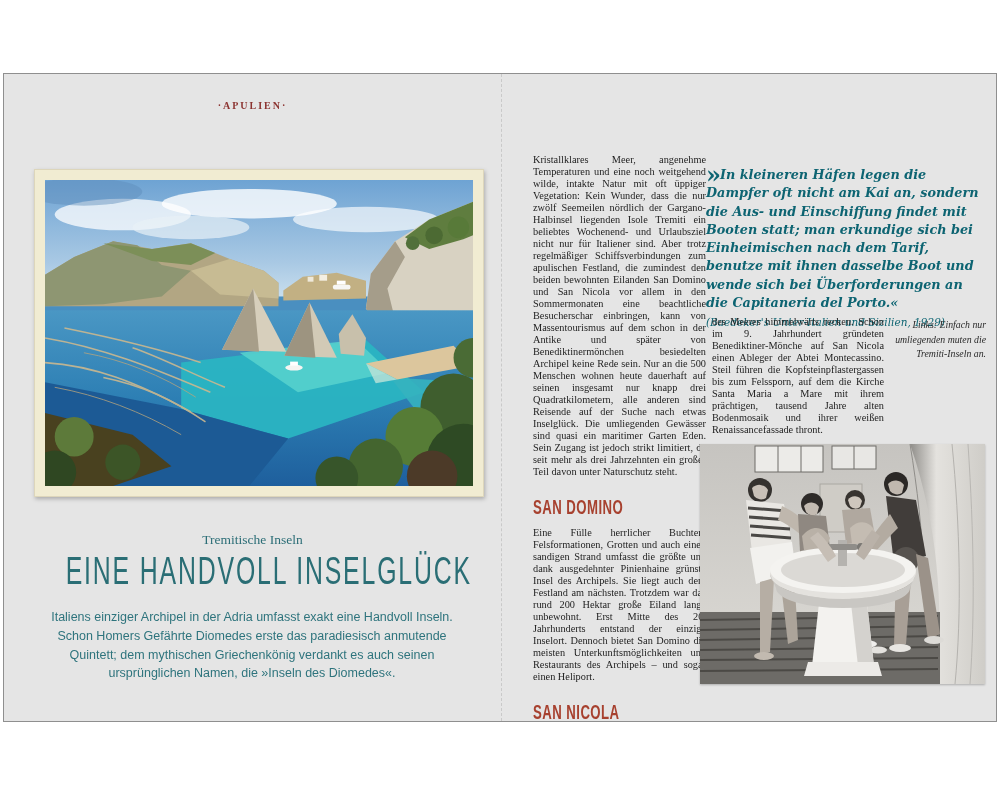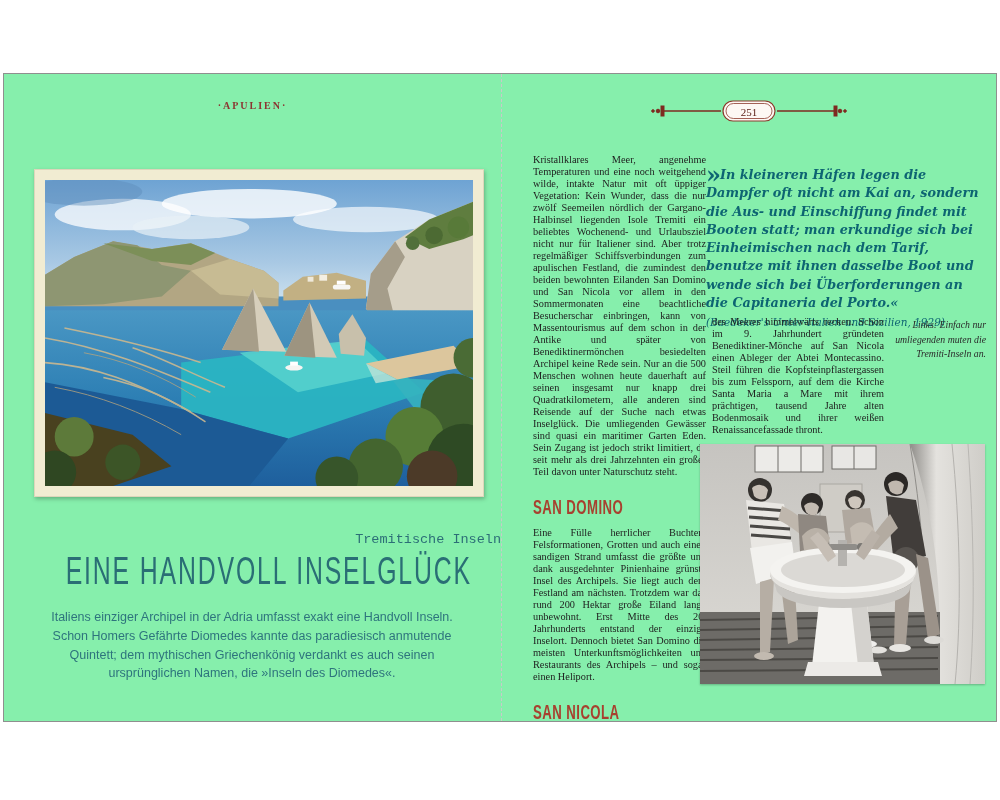--- a/index.html
+++ b/index.html
@@ -1,35 +1,35 @@
 <!DOCTYPE html>
 <html lang="de"><head>
 <meta charset="utf-8">
 <style>
   html,body{margin:0;padding:0;background:#ffffff;}
   body{width:1000px;height:800px;position:relative;font-family:"Liberation Serif",serif;
        -webkit-font-smoothing:antialiased;}
   .spread{position:absolute;left:3px;top:73px;width:992px;height:647px;
-          border:1px solid #8f8f8f;background:#86efac;}
+          border:1px solid #8f8f8f;background:#e5e5e5;}
   .fold{position:absolute;left:497px;top:0;width:0;height:100%;
         border-left:1px dashed #c9c9c9;}
   .page{position:absolute;top:0;height:100%;}
   .page-left{left:0;width:497px;}
   .page-right{left:498px;width:494px;}
 
   
   .running-head{position:absolute;top:26px;left:0;width:100%;text-align:center;
     font-family:"Liberation Serif",serif;font-size:10px;letter-spacing:2px;
     color:#8c3431;font-weight:bold;}
   .photo-frame{position:absolute;left:30px;top:95px;width:428px;height:306px;
     background:#f1ecd2;padding:10px;box-shadow:1px 2px 4px rgba(0,0,0,.25);
     border:1px solid #ddd6bb;}
   .photo-frame svg{display:block;width:428px;height:306px;}
-  .kicker{position:absolute;top:458px;left:0;width:100%;text-align:right;
-    font-family:Liberation Mono, monospace;font-size:13.5px;color:#2c6e77;}
+  .kicker{position:absolute;top:458px;left:0;width:100%;text-align:center;
+    font-family:Liberation Serif, serif;font-size:13.5px;color:#2c6e77;}
   .big-title{position:absolute;top:482px;left:16px;width:100%;text-align:center;}
   .big-title span{display:inline-block;font-family:"Liberation Sans",sans-serif;
     font-size:27px;font-weight:400;letter-spacing:2px;color:#2a6e75;
     transform:scale(.92,1.45);transform-origin:center center;white-space:nowrap;}
   .intro{position:absolute;top:534px;left:38px;width:420px;text-align:center;
     font-family:"Liberation Sans",sans-serif;font-size:12.5px;line-height:1.5;
     color:#2e747d;}
 
   
   .pagenum-orn{position:absolute;top:24px;left:0;width:100%;display:flex;
@@ -158,42 +158,25 @@
         </g>
       </svg>
     </div>
 
     <div class="kicker">Tremitische Inseln</div>
 
     <div class="big-title">
       <span>EINE HANDVOLL INSELGLÜCK</span>
     </div>
 
-    <div class="intro">Italiens einziger Archipel in der Adria umfasst exakt eine Handvoll Inseln. Schon Homers Gefährte Diomedes kannte das paradiesisch anmutende Quintett; dem mythischen Griechenkönig verdankt es auch seinen ursprünglichen Namen, die »Inseln des Diomedes«.</div>
+    <div class="intro">Italiens einziger Archipel in der Adria umfasst exakt eine Handvoll Inseln. Schon Homers Gefährte Diomedes erste das paradiesisch anmutende Quintett; dem mythischen Griechenkönig verdankt es auch seinen ursprünglichen Namen, die »Inseln des Diomedes«.</div>
   </div>
 
   <div class="page page-right">
 
-    <div class="pagenum-orn">
-      <svg width="200" height="26" viewBox="0 0 200 26">
-        <g stroke="#7e2a20" fill="#7e2a20">
-          <circle cx="4" cy="13" r="1.3"></circle>
-            <circle cx="9" cy="13" r="1.8"></circle>
-          <rect x="12" y="8" width="3" height="10"></rect>
-          <line x1="15" y1="13" x2="72" y2="13" stroke-width="1.6"></line>
-          <line x1="128" y1="13" x2="185" y2="13" stroke-width="1.6"></line>
-          <rect x="185" y="8" width="3" height="10"></rect>
-          <circle cx="191" cy="13" r="1.8"></circle>
-            <circle cx="196" cy="13" r="1.3"></circle>
-        </g>
-        <rect x="74" y="3" width="52" height="20" rx="10" fill="#fdf8f4" stroke="#8c3a2d" stroke-width="1.2"></rect>
-        <rect x="77" y="5.5" width="46" height="15" rx="7.5" fill="none" stroke="#8c3a2d" stroke-width=".8"></rect>
-        <text class="pnum-text" x="100" y="17.5" text-anchor="middle" font-size="11" fill="#5d2018">251</text>
-      </svg>
-    </div>
 
     <div class="col1">
       <p class="bodytext">Kristallklares Meer, angenehme Temperaturen und eine noch weitgehend wilde, intakte Natur mit oft üppiger Vegetation: Kein Wunder, dass die nur zwölf Seemeilen nördlich der Gargano-Halbinsel liegenden Isole Tremiti ein beliebtes Wochenend- und Urlaubsziel nicht nur für Italiener sind. Aber trotz regelmäßiger Schiffsverbindungen zum apulischen Festland, die zumindest den beiden bewohnten Eilanden San Domino und San Nicola vor allem in den Sommermonaten eine beachtliche Besucherschar einbringen, kann von Massentourismus auf dem schon in der Antike und später von Benediktinermönchen besiedelten Archipel keine Rede sein. Nur an die 500 Menschen wohnen heute dauerhaft auf seinen insgesamt nur knapp drei Quadratkilometern, alle anderen sind Reisende auf der Suche nach etwas Inselglück. Die umliegenden Gewässer sind quasi ein maritimer Garten Eden. Sein Zugang ist jedoch strikt limitiert, da seit mehr als drei Jahrzehnten ein großer Teil davon unter Naturschutz steht.</p>
       <div class="redhead">
         <span>SAN DOMINO</span>
       </div>
       <p class="bodytext">Eine Fülle herrlicher Buchten, Felsformationen, Grotten und auch einen sandigen Strand umfasst die größte und dank ausgedehnter Pinienhaine grünste Insel des Archipels. Sie liegt auch dem Festland am nächsten. Trotzdem war das rund 200 Hektar große Eiland lange unbewohnt. Erst Mitte des 20. Jahrhunderts entstand der einzige Inselort. Dennoch bietet San Domino die meisten Unterkunftsmöglichkeiten und Restaurants des Archipels – und sogar einen Heliport.</p>
       <div class="redhead">
         <span>SAN NICOLA</span>
       </div>

